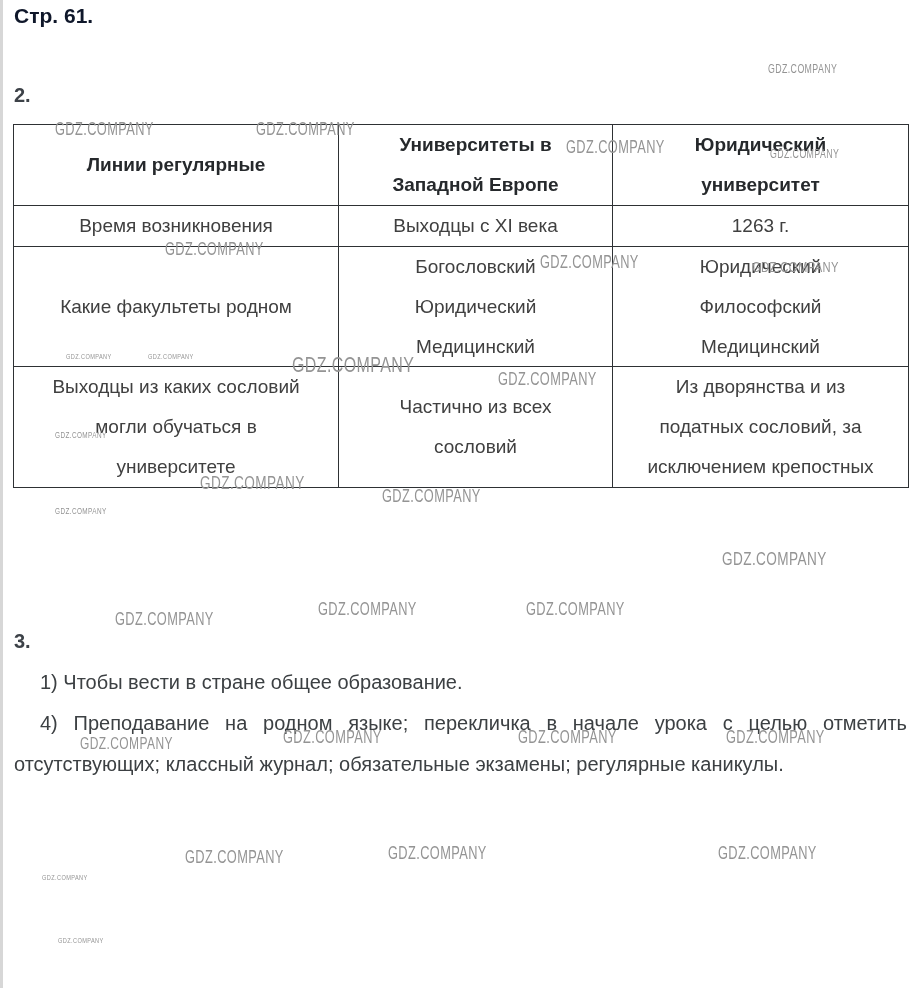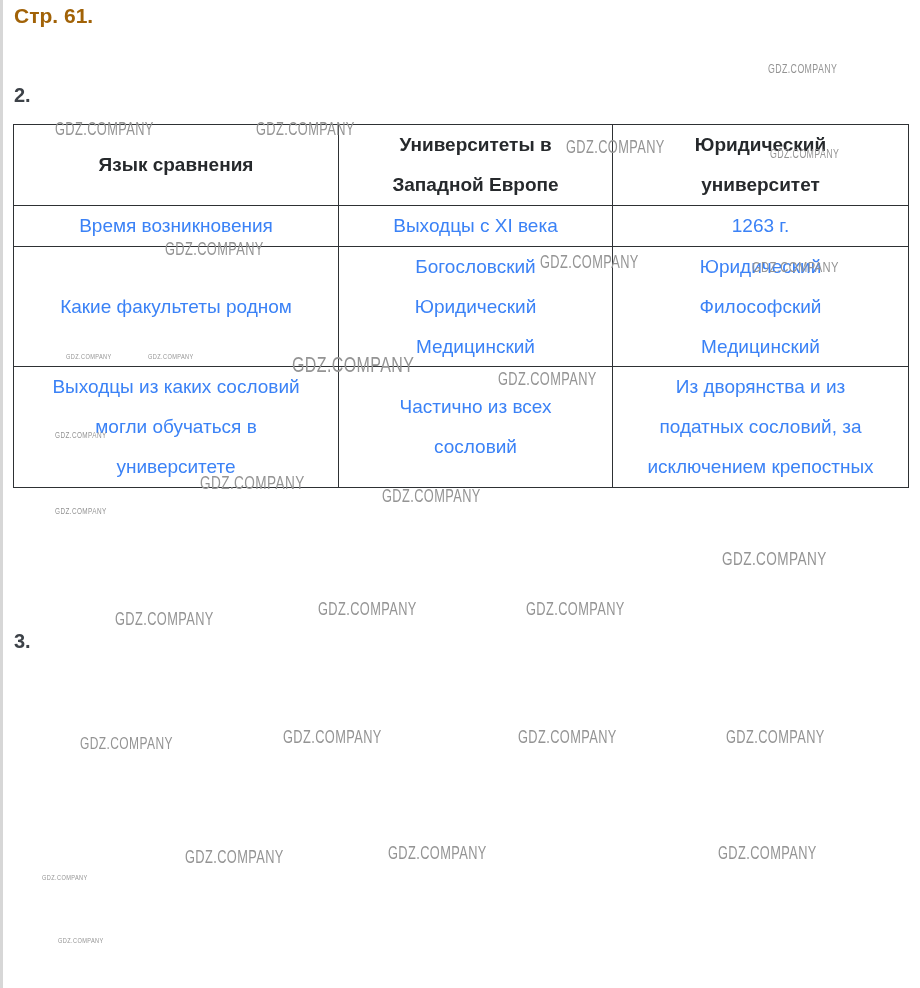--- a/index.html
+++ b/index.html
@@ -19,21 +19,21 @@
     position: absolute;
     left: 0; top: 0;
     width: 3px; height: 988px;
     background: #d7d7d7;
   }
   .heading {
     position: absolute;
     left: 14px; top: 4px;
     font-size: 21px;
     font-weight: bold;
-    color: #a16207;
+    color: #0f172a;
   }
   .section-label {
     position: absolute;
     left: 14px;
     font-size: 20px;
     font-weight: bold;
     color: #3d4248;
   }
   #section2-label { top: 84px; }
   #section3-label { top: 630px; }
@@ -52,21 +52,21 @@
     white-space: pre-line;
     font-size: 19px;
     line-height: 2.1;
     padding: 0 24px;
     overflow: hidden;
   }
   table.cmp th {
     font-weight: bold;
     color: #26292c;
   }
-  table.cmp td { color: #3b82f6; }
+  table.cmp td { color: #404040; }
   thead tr { height: 79px; }
   tbody tr:nth-child(1) { height: 41px; }
   tbody tr:nth-child(2) { height: 118px; }
   tbody tr:nth-child(3) { height: 81px; }
   tbody tr:nth-child(4) { height: 120px; font-family: Liberation Serif, serif; }
 
   .answers {
     position: absolute;
     left: 14px; top: 662px;
     width: 893px;
@@ -106,21 +106,21 @@
 <div class="section-label" id="section2-label">2.</div>
 
 <table class="cmp">
   <colgroup>
     <col style="width:325px">
     <col style="width:274px">
     <col style="width:296px">
   </colgroup>
   <thead>
     <tr>
-      <th>Язык сравнения</th>
+      <th>Линии регулярные</th>
       <th>Университеты в
 Западной Европе</th>
       <th>Юридический
 университет</th>
     </tr>
   </thead>
   <tbody>
     <tr>
       <td>Время возникновения</td>
       <td>Выходцы с XI века</td>
@@ -144,20 +144,22 @@
       <td>Из дворянства и из
 податных сословий, за
 исключением крепостных</td>
     </tr>
   </tbody>
 </table>
 
 <div class="section-label" id="section3-label">3.</div>
 
 <div class="answers">
+  <p>1) Чтобы вести в стране общее образование.</p>
+  <p>4) Преподавание на родном языке; перекличка в начале урока с целью отметить отсутствующих; классный журнал; обязательные экзамены; регулярные каникулы.</p>
 </div>
 
 <div id="watermarks">
     <span class="wm" style="left: 768px; top: 62px; font-size: 11px;">GDZ.COMPANY</span>
     <span class="wm" style="left: 55px; top: 120px; font-size: 16px;">GDZ.COMPANY</span>
     <span class="wm" style="left: 256px; top: 120px; font-size: 16px;">GDZ.COMPANY</span>
     <span class="wm" style="left: 566px; top: 138px; font-size: 16px;">GDZ.COMPANY</span>
     <span class="wm" style="left: 770px; top: 147px; font-size: 11px;">GDZ.COMPANY</span>
     <span class="wm" style="left: 165px; top: 240px; font-size: 16px;">GDZ.COMPANY</span>
     <span class="wm" style="left: 540px; top: 253px; font-size: 16px;">GDZ.COMPANY</span>

